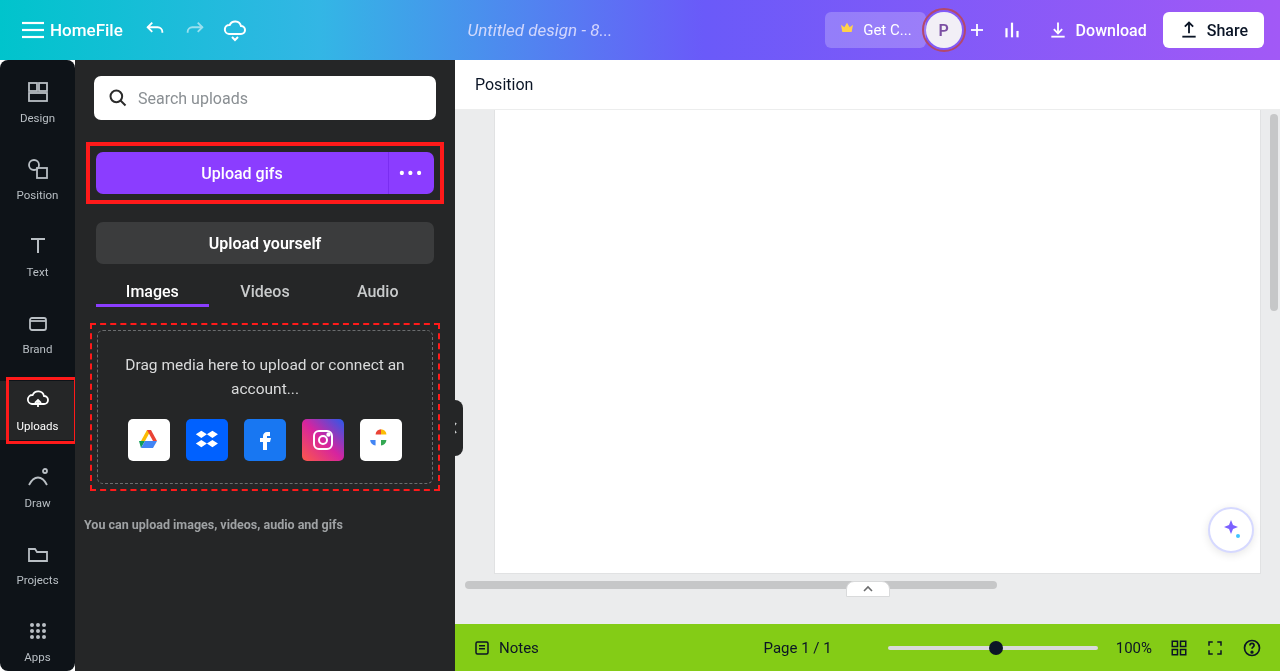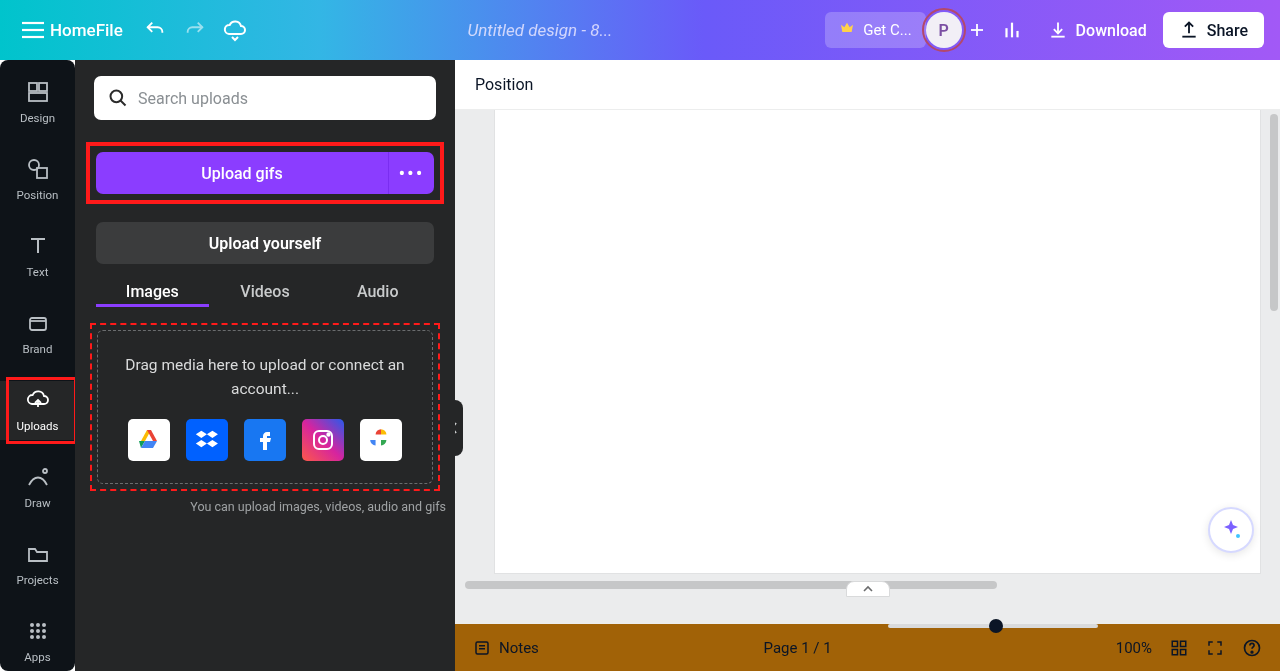--- a/index.html
+++ b/index.html
@@ -58,36 +58,36 @@
 .drop-inner { border:1px dashed #6a6c6e; border-radius:6px; margin:5px; padding:22px 20px 22px 20px; text-align:center;}
 .drop-text { color:#d9dadb; font-size:15.5px; line-height:1.55; margin-bottom:18px;}
 .icon-grid { display:flex; flex-wrap:wrap; gap:16px; justify-content:flex-start; padding-left:10px;}
 .svc { width:42px; height:42px; border-radius:5px; display:flex; align-items:center; justify-content:center; cursor:pointer;}
 .svc.gdrive { background:#fff; }
 .svc.dropbox { background:#0061ff; }
 .svc.facebook { background:#1877f2; }
 .svc.instagram { background:linear-gradient(45deg,#fd5949 0%,#d6249f 50%,#285AEB 100%); }
 .svc.gphotos { background:#fff; }
 
-.hint { color:#9fa2a4; font-size:12.5px; text-align:right; font-weight:400;}
+.hint { color:#9fa2a4; font-size:12.5px; text-align:left; margin-top:18px; font-weight:700;}
 
 
 .canvas-area { flex:1; display:flex; flex-direction:column; background:#fff; position:relative;}
 .pos-bar { height:50px; display:flex; align-items:center; padding:0 20px; font-size:16px; color:#0b1526; border-bottom:1px solid #eceded;}
 .stage-wrap { flex:1; background:#ebeced; position:relative; overflow:hidden;}
 .stage { position:absolute; left:40px; right:20px; top:0; bottom:50px; background:#fff; box-shadow:0 0 0 1px #e1e2e3;}
 .stage-scroll-v { position:absolute; right:2px; top:4px; width:8px; height:96%; }
 .stage-scroll-v::before { content:""; position:absolute; top:0; width:8px; height:40%; background:#c6c7c8; border-radius:4px;}
 .collapse-handle { position:absolute; left:-10px; top:290px; width:18px; height:56px; background:#252627; border-radius:0 8px 8px 0; display:flex; align-items:center; justify-content:center; cursor:pointer;}
 .fab { position:absolute; right:26px; bottom:70px; width:46px; height:46px; border-radius:50%; background:#fff; border:2px solid #d6d9ff; display:flex; align-items:center; justify-content:center; cursor:pointer; box-shadow:0 2px 8px rgba(0,0,0,.1);}
 .stage-bottom-scroll { position:absolute; left:10px; right:150px; bottom:32px; height:10px; }
 .stage-bottom-scroll::before { content:""; position:absolute; left:0; width:80%; height:8px; background:#c6c7c8; border-radius:4px;}
 .stage-pageup { position:absolute; bottom:26px; left:50%; transform:translateX(-50%); width:44px; height:16px; background:#fff; border:1px solid #d9dadb; border-radius:8px 8px 0 0; display:flex; align-items:center; justify-content:center; cursor:pointer;}
 
-.footer { height:48px; background:#a16207; border-top:1px solid #eceded; display:flex; padding:0 18px; gap:18px;}
+.footer { height:48px; background:#84cc16; border-top:1px solid #eceded; display:flex; align-items:center; padding:0 18px; gap:18px;}
 .footer .seg { display:flex; align-items:center; gap:8px; color:#0b1526; font-size:15px; cursor:pointer;}
 .footer .spacer { flex:1; }
 .slider { width:210px; height:4px; background:#d9dadb; border-radius:2px; position:relative;}
 .slider-thumb { position:absolute; left:48%; top:-5px; width:14px; height:14px; background:#0b1526; border-radius:50%;}
 </style>
 </head>
 <body>
 
 <div class="topbar">
   <div class="hamburger">

